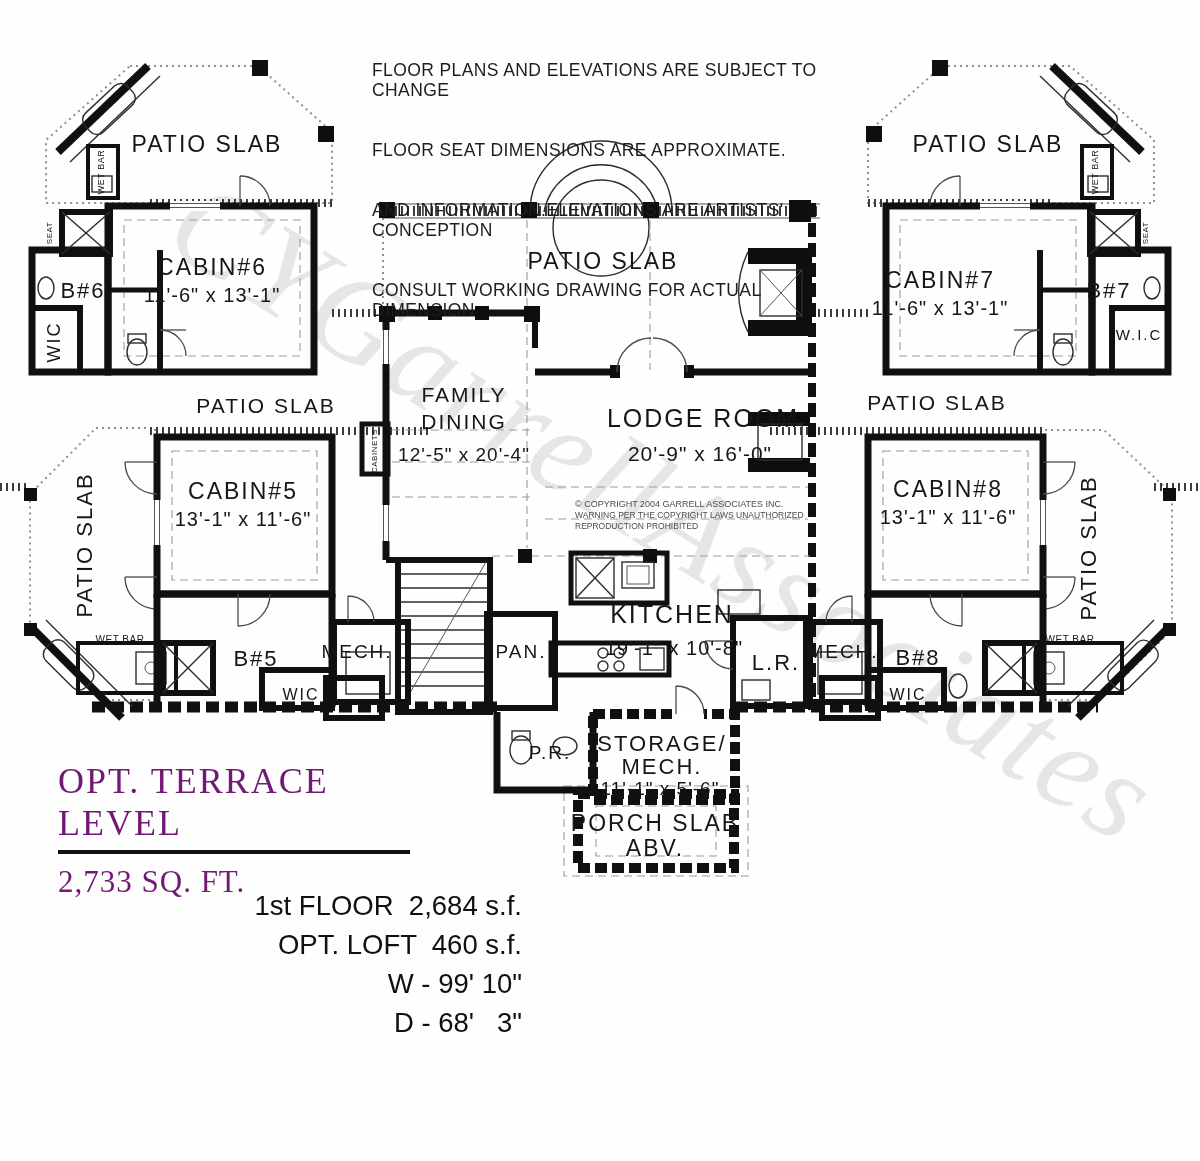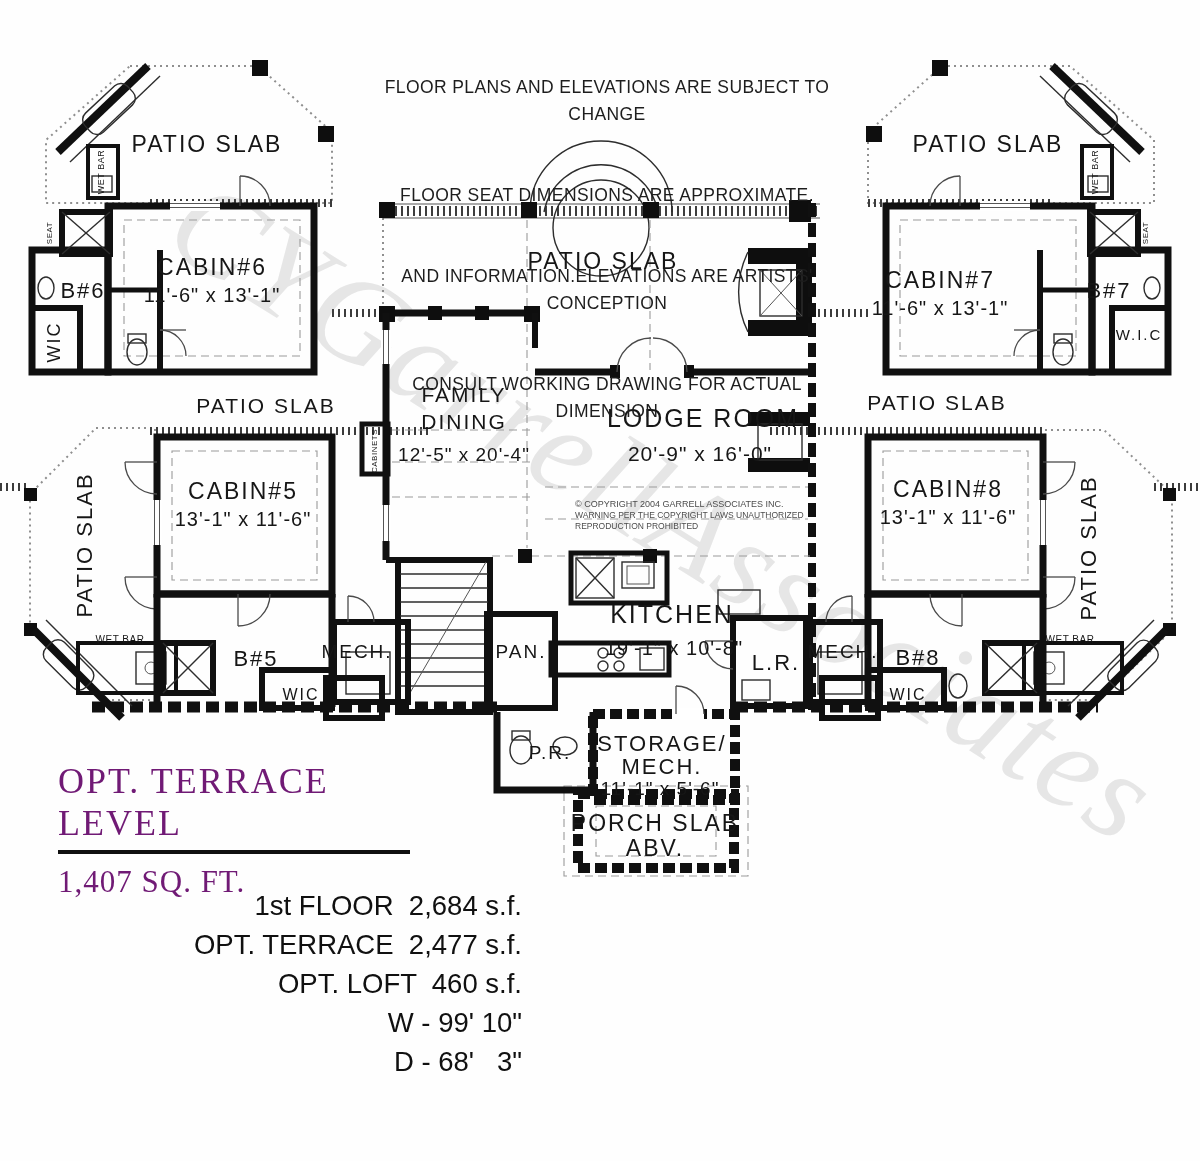--- a/index.html
+++ b/index.html
@@ -1,20 +1,20 @@
 <!DOCTYPE html>
 <html><head>
 <meta charset="utf-8">
 <style>
   html,body{margin:0;padding:0;background:#ffffff;}
   #canvas{position:relative;width:1200px;height:1161px;background:#fefefe;overflow:hidden;
           font-family:"Liberation Sans",sans-serif;}
   
-  .disclaimer{position:absolute;left:372px;top:20px;width:470px;font-size:17.5px;line-height:27px;
-              letter-spacing:0.4px;color:#1d1d1d;white-space:pre-wrap;text-align:center;}
+  .disclaimer{position:absolute;left:372px;top:20px;width:470px;font-size:17.5px;line-height:20px;
+              letter-spacing:0.4px;color:#1d1d1d;white-space:pre-wrap;}
   .title-block{position:absolute;left:58px;top:760px;width:370px;color:#701a75;
                font-family:"Liberation Serif",serif;}
   .title-block .t1{font-size:36px;letter-spacing:2px;}
   .title-block .rule{width:352px;height:4px;background:#101010;margin:6px 0 10px 0;}
   .title-block .t2{font-size:31px;letter-spacing:1px;}
   .stats{position:absolute;left:140px;top:886px;width:382px;text-align:right;font-size:27.5px;
          line-height:39px;color:#101010;}
   .stats div{white-space:pre-wrap;}
   
   .patio{fill:none;stroke:#8f8f8f;stroke-width:2;stroke-dasharray:2 4;}
@@ -388,25 +388,24 @@
     <div>FLOOR PLANS AND ELEVATIONS ARE SUBJECT TO CHANGE</div>
     <div>FLOOR SEAT DIMENSIONS ARE APPROXIMATE.</div>
     <div>AND INFORMATION.ELEVATIONS ARE ARTISTS' CONCEPTION</div>
     <div>CONSULT WORKING DRAWING FOR ACTUAL DIMENSION</div>
   </div>
 
   
   <div class="title-block">
     <div class="t1">OPT. TERRACE LEVEL</div>
     <div class="rule"></div>
-    <div class="t2">1,407 SQ. FT.</div>
+    <div class="t2">2,733 SQ. FT.</div>
   </div>
 
   
   <div class="stats">
     <div>1st FLOOR  2,684 s.f.</div>
-    <div>OPT. TERRACE  2,477 s.f.</div>
     <div>OPT. LOFT  460 s.f.</div>
     <div>W - 99' 10"</div>
     <div>D - 68'   3"</div>
   </div>
 
 </div>
 
 </body></html>

